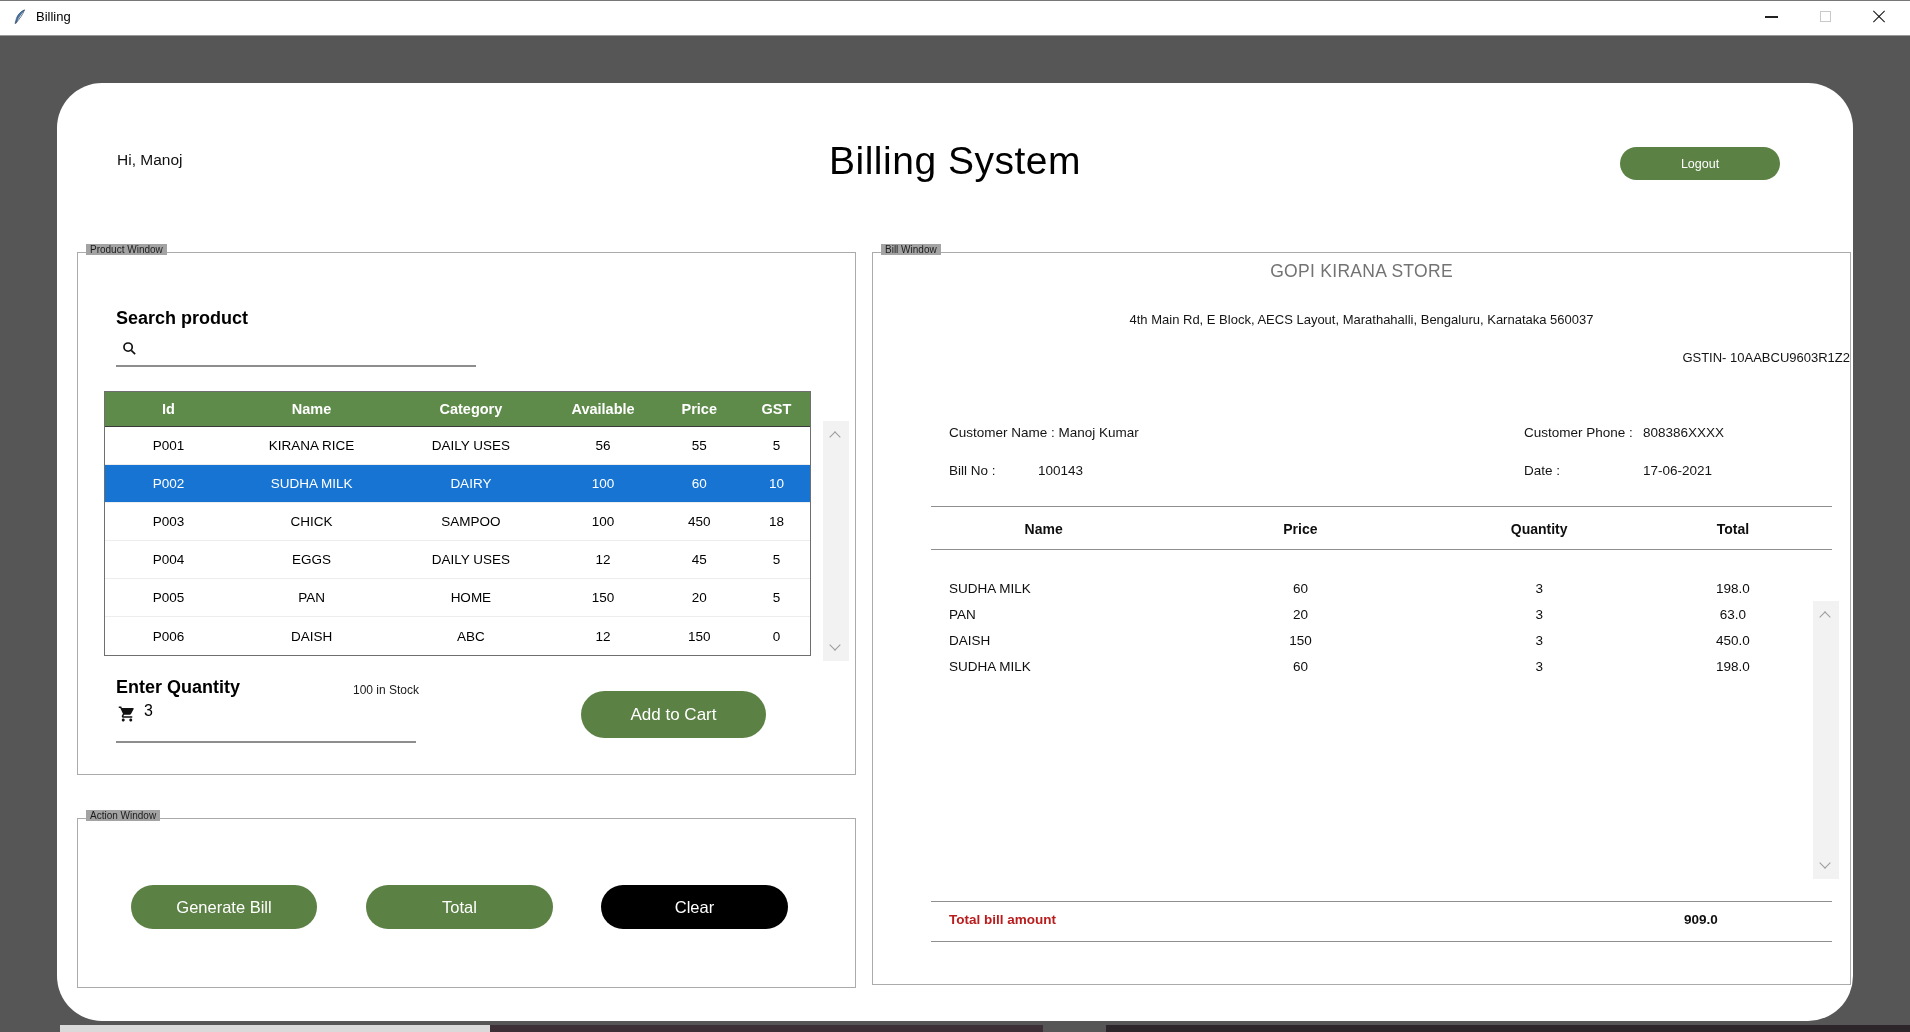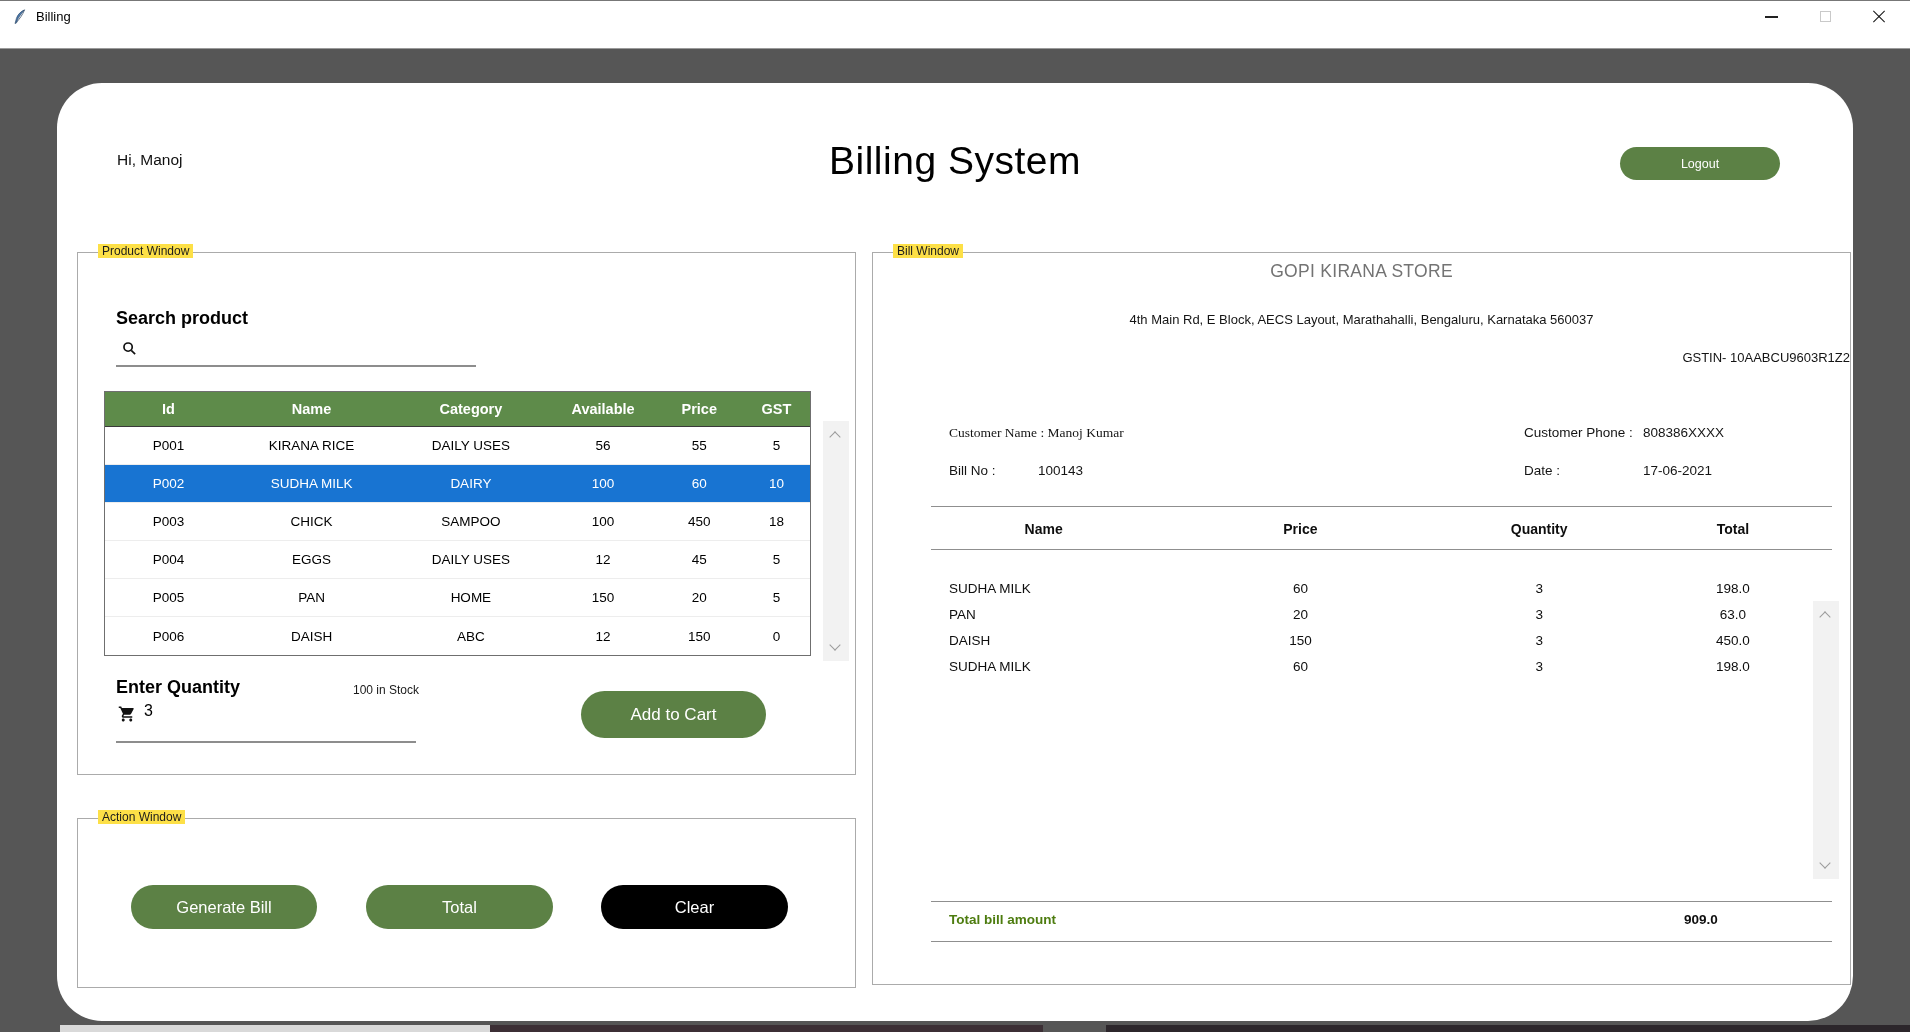--- a/index.html
+++ b/index.html
@@ -3,42 +3,42 @@
 <meta charset="utf-8">
 <style>
   * { box-sizing: border-box; }
   html,body { margin:0; padding:0; }
   body {
     width:1910px; height:1032px; position:relative; overflow:hidden;
     background:#565656; font-family:"Liberation Sans", sans-serif; color:#111;
   }
   
   .titlebar {
-    position:absolute; top:0; left:0; width:1910px; height:49px;
+    position:absolute; top:0; left:0; width:1910px; height:36px;
     background:#ffffff; border-top:1px solid #777; border-bottom:1px solid #9a9a9a;
   }
   .titlebar .app-icon { position:absolute; left:12px; top:8px; width:16px; height:16px; }
   .titlebar .title-text { position:absolute; left:36px; top:8px; font-size:13px; color:#000; }
   .win-btn { position:absolute; top:0; width:46px; height:31px; background:transparent; border:none; cursor:default; }
   .win-btn.min { right:116px; } .win-btn.max { right:62px; } .win-btn.close { right:8px; }
   .glyph-min { display:block; margin:0 auto; width:13px; border-top:2px solid #222; }
   .glyph-max { display:block; margin:0 auto; width:11px; height:11px; border:1px solid #c9c9c9; }
   .glyph-close { position:relative; display:block; margin:0 auto; width:14px; height:14px; }
   .glyph-close:before,.glyph-close:after { content:""; position:absolute; left:-1px; top:6px; width:16px; border-top:1.6px solid #111; }
   .glyph-close:before { transform:rotate(45deg); } .glyph-close:after { transform:rotate(-45deg); }
   
   .desktop { position:absolute; top:32px; left:0; width:1910px; height:1000px; }
   .card { position:absolute; left:57px; top:51px; width:1796px; height:938px; background:#fff; border-radius:45px; }
   .greeting { position:absolute; left:60px; top:68px; font-size:15.5px; color:#101010; }
   .app-title { position:absolute; left:0; top:56px; width:100%; text-align:center; font-size:39px; font-weight:500; letter-spacing:0.5px; color:#000; }
   .pill { border:none; color:#fff; border-radius:24px; font-family:"Liberation Sans",sans-serif; cursor:pointer; }
   .logout-btn { position:absolute; left:1563px; top:64px; width:160px; height:33px; border-radius:17px; font-size:12.5px; }
   
   .frame { position:absolute; border:1px solid #ababab; background:#fff; }
-  .frame-label { position:absolute; top:-9px; left:20px; background:#fde047; padding:0 4px; font-size:12px; color:#1c1c1c; }
+  .frame-label { position:absolute; top:-9px; left:8px; background:#a3a3a3; padding:0 4px; font-size:10px; color:#1c1c1c; }
   .frame-product { left:20px; top:169px; width:779px; height:523px; }
   .frame-action  { left:20px; top:735px; width:779px; height:170px; }
   .frame-bill    { left:815px; top:169px; width:979px; height:733px; }
   
   .search-label { position:absolute; left:38px; top:55px; font-size:18px; font-weight:bold; color:#000; }
   .search-wrap { position:absolute; left:38px; top:80px; width:360px; height:34px; border-bottom:2px solid #8d8d8d; }
   .search-wrap svg { position:absolute; left:6px; top:8px; }
   .search-wrap input { position:absolute; left:28px; top:4px; width:325px; border:none; outline:none; font-size:15px; font-family:inherit; background:transparent; }
   .ptable { position:absolute; left:26px; top:138px; width:707px; border:1px solid #6f6f6f; }
   .phead { display:flex; height:35px; align-items:center; color:#fff; font-weight:bold; font-size:14.5px; border-bottom:1px solid #3a3a3a; }
@@ -67,21 +67,21 @@
   .cust { position:absolute; font-size:13.5px; color:#141414; }
   .bill-hr { position:absolute; left:58px; width:901px; border-top:1px solid #8f8f8f; }
   .bill-cols { position:absolute; left:58px; width:901px; display:flex; }
   .bc { text-align:center; } .bc-0{width:25%} .bc-1{width:32%} .bc-2{width:21%} .bc-3{width:22%}
   .bill-head { top:262px; height:28px; align-items:center; font-weight:bold; font-size:14px; color:#0e0e0e; }
   .bill-items { top:322px; flex-direction:column; }
   .bill-item { display:flex; height:26px; align-items:center; font-size:13.5px; color:#0e0e0e; }
   .bill-item .bc-0, .bill-head-name-cell { text-align:left; padding-left:18px; }
   .scroll-bill { left:940px; top:348px; width:26px; height:278px; }
   .total-row { position:absolute; left:58px; top:652px; width:901px; height:32px; }
-  .total-label { position:absolute; left:18px; top:7px; font-size:13.5px; font-weight:bold; color:#4d7c0f; }
+  .total-label { position:absolute; left:18px; top:7px; font-size:13.5px; font-weight:bold; color:#b91c1c; }
   .total-value { position:absolute; left:710px; top:7px; width:120px; text-align:center; font-size:13.5px; font-weight:bold; color:#0e0e0e; }
   
   .sliver { position:absolute; top:993px; height:7px; }
 </style>
 </head>
 <body>
 
 <div class="titlebar">
   <span class="app-icon">
     <svg width="16" height="16" viewBox="0 0 16 16">
@@ -203,21 +203,21 @@
       <button class="pill action-btn btn-clear" style="background: #000000;">Clear</button>
     </div>
 
     <div class="frame frame-bill">
       <span class="frame-label">Bill Window</span>
 
       <div class="store-name">GOPI KIRANA STORE</div>
       <div class="store-addr">4th Main Rd, E Block, AECS Layout, Marathahalli, Bengaluru, Karnataka 560037</div>
       <div class="store-gstin">GSTIN- 10AABCU9603R1Z2</div>
 
-      <div class="cust" style="left:76px; top:172px;font-family:Liberation Serif, serif;">Customer Name : Manoj Kumar</div>
+      <div class="cust" style="left:76px; top:172px;">Customer Name : Manoj Kumar</div>
       <div class="cust" style="left:651px; top:172px;">Customer Phone :</div>
       <div class="cust" style="left:770px; top:172px;">808386XXXX</div>
       <div class="cust" style="left:76px; top:210px;">Bill No :</div>
       <div class="cust" style="left:165px; top:210px;">100143</div>
       <div class="cust" style="left:651px; top:210px;">Date :</div>
       <div class="cust" style="left:770px; top:210px;">17-06-2021</div>
 
       <div class="bill-hr" style="top:253px;"></div>
       <div class="bill-cols bill-head">
         <span class="bc bc-0">Name</span>

